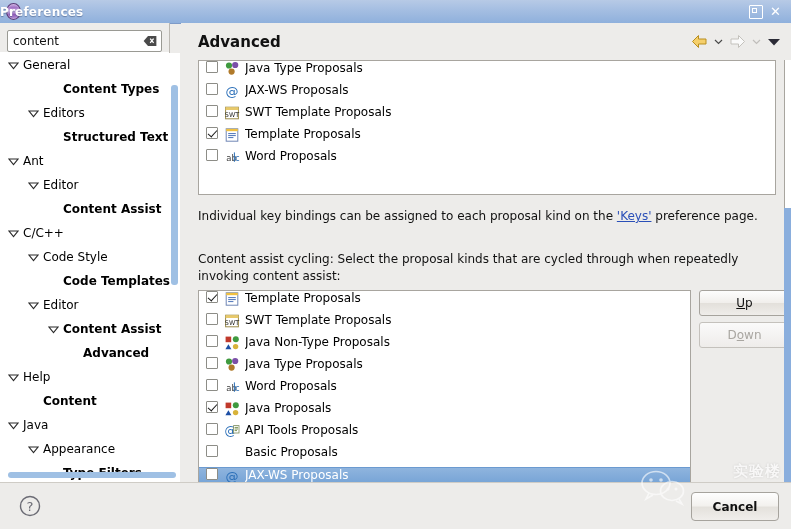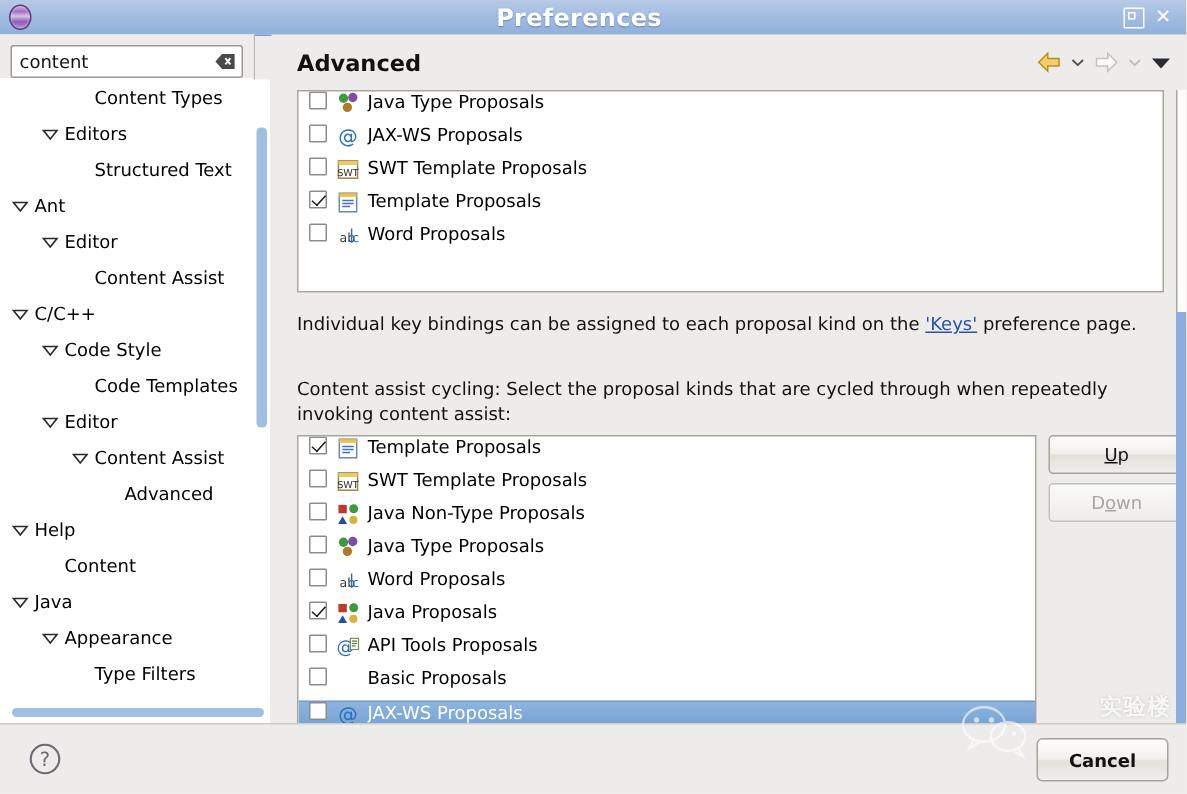--- a/index.html
+++ b/index.html
@@ -18,24 +18,23 @@
     border-bottom:1px solid #7e9bc8;
     display:flex;align-items:center;
   }
   .win-icon{width:26px;height:23px;display:flex;align-items:center;justify-content:center;}
   .win-icon .orb{
     width:13px;height:15px;border-radius:50%;
     background:linear-gradient(to bottom,#c9a8e0 0%,#a070c4 25%,#d8c0ea 45%,#8f5cb8 70%,#b58fd6 100%);
     border:1px solid #5d3c78;box-shadow:inset 0 0 2px rgba(255,255,255,.6);
   }
   .title-text{
-    flex:1;text-align:center;font-size:16px;font-weight:bold;color:#fff;
+    flex:1;text-align:left;font-size:12px;font-weight:bold;color:#fff;
     text-shadow:0 1px 1px rgba(60,80,120,.55);letter-spacing:.2px;
     margin-left:-26px;
-    padding-left:23px;
   }
   .win-btns{display:flex;align-items:center;gap:7px;padding-right:9px;}
   .win-btns .b{width:12px;height:12px;position:relative;cursor:default;}
   .maxb{border:1.6px solid #fff;border-radius:1px;width:9px;height:9px;}
   .maxb:after{content:"";position:absolute;left:2px;top:2px;width:3px;height:3px;border:1px solid #fff;}
   .closeb{font-size:13px;line-height:12px;color:#fff;font-weight:bold;font-family:"DejaVu Sans",sans-serif;}
 
   
   .left{
     position:absolute;left:0;top:23px;width:170px;height:459px;
@@ -64,21 +63,21 @@
   .tnode{
     height:24px;display:flex;align-items:center;white-space:nowrap;
     font-size:12px;color:#000;padding-left:4px;box-sizing:border-box;
   }
   .tnode .arrow{
     width:14px;height:24px;display:inline-flex;align-items:center;justify-content:center;
     flex:0 0 14px;
   }
   .tnode .arrow svg{display:block;}
   .tnode .lbl{padding-left:3px;}
-  .tnode.leaf .lbl{font-weight:normal;}
+  .tnode.leaf .lbl{font-weight:bold;}
   .ind0{padding-left:6px;}
   .ind1{padding-left:26px;}
   .ind2{padding-left:46px;}
   .ind3{padding-left:66px;}
 
   
   .sb-v{
     position:absolute;right:2px;top:32px;width:7px;height:200px;
     background:#9fc0e4;border-radius:3px;
   }
@@ -210,20 +209,28 @@
             <path d="M5 0.5 H13.4 V10.5 H5 L0.6 5.5 Z" fill="#4a4a4a"></path>
             <path d="M7.2 3.2 L10.6 7.4 M10.6 3.2 L7.2 7.4" stroke="#fff" stroke-width="1.3" fill="none"></path>
           </svg>
         </span>
       </div>
     </div>
 
     <div class="tree">
       <div class="sb-v-track"></div>
       <div id="tree-rows">
+          <div class="tnode ind0">
+            <span class="arrow">
+              <svg width="11" height="9" viewBox="0 0 11 9">
+                <path d="M1 2 L10 2 L5.5 7.6 Z" fill="none" stroke="#2a2a2a" stroke-width="1.1"></path>
+              </svg>
+            </span>
+            <span class="lbl">General</span>
+          </div>
           <div class="tnode ind2 leaf">
             <span class="arrow"></span>
             <span class="lbl">Content Types</span>
           </div>
           <div class="tnode ind1">
             <span class="arrow">
               <svg width="11" height="9" viewBox="0 0 11 9">
                 <path d="M1 2 L10 2 L5.5 7.6 Z" fill="none" stroke="#2a2a2a" stroke-width="1.1"></path>
               </svg>
             </span>

